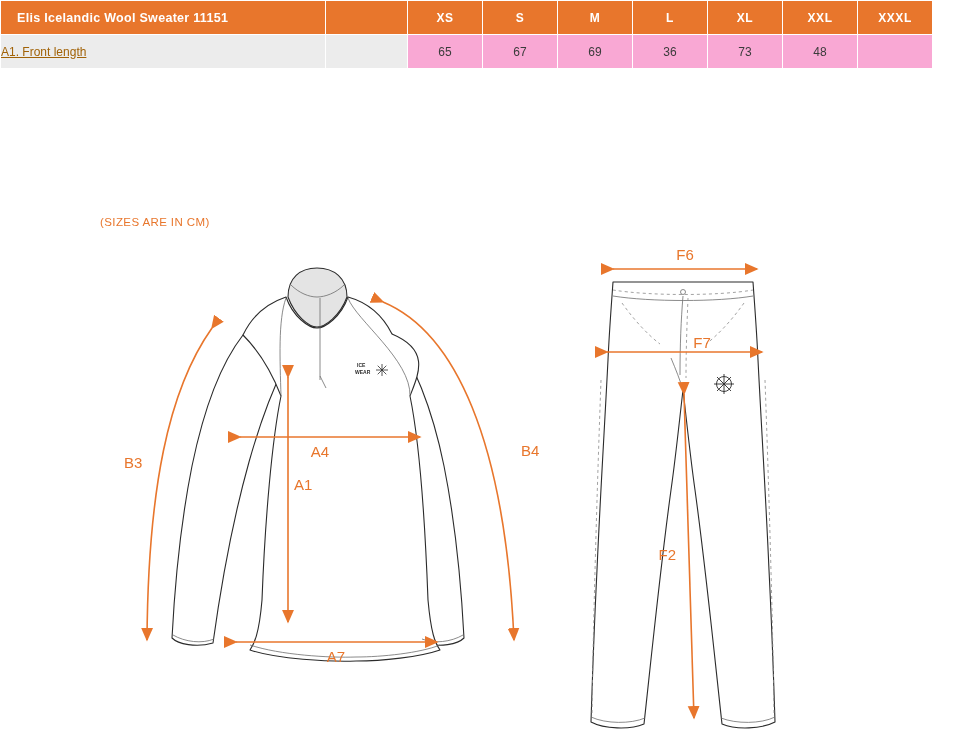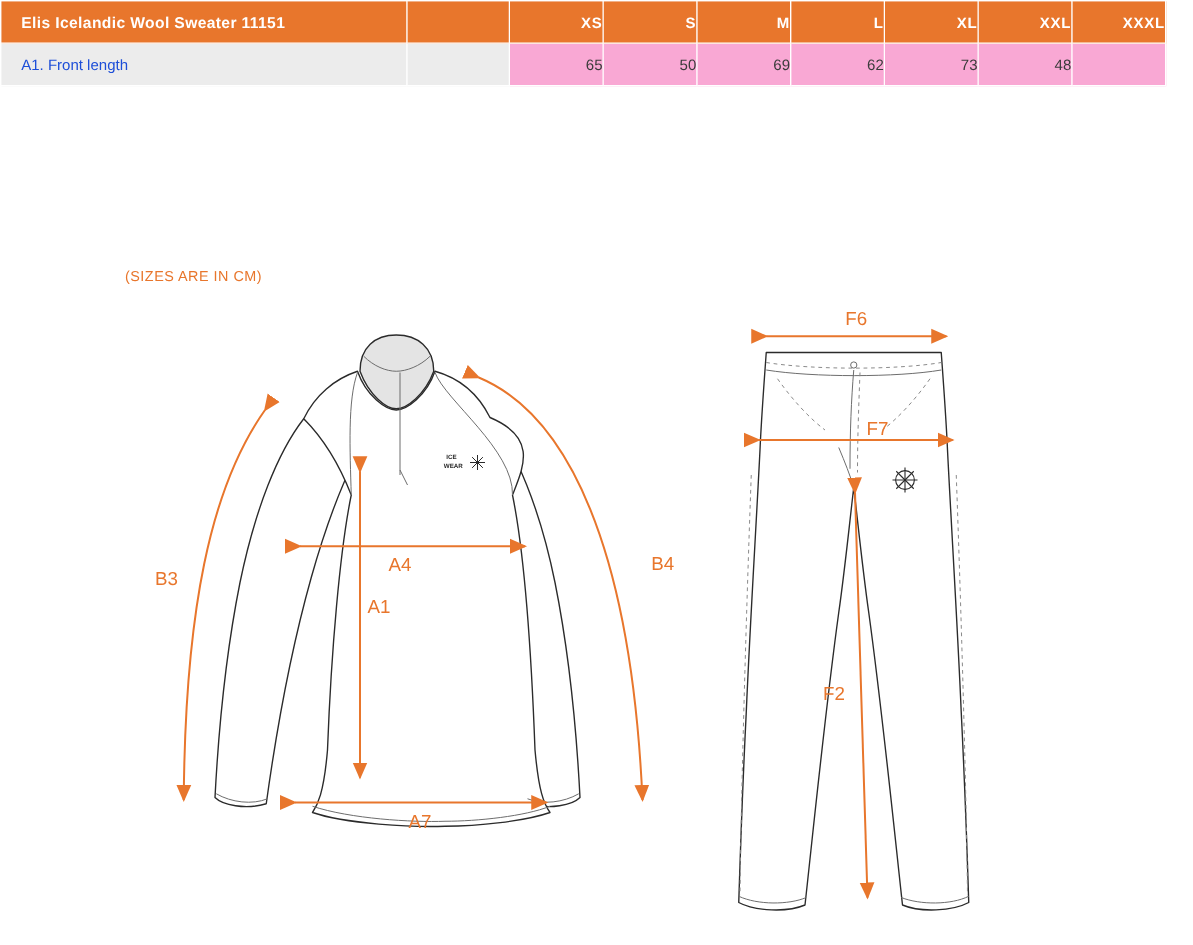--- a/index.html
+++ b/index.html
@@ -20,43 +20,43 @@
   table.size-table {
     border-collapse: collapse;
     width: 808px;
     table-layout: fixed;
   }
   table.size-table th,
   table.size-table td {
     border: 1px solid #ffffff;
     height: 34px;
     font-size: 12px;
-    text-align: right;
+    text-align: center;
     color: #3b3b3b;
     padding: 0;
   }
   table.size-table thead th {
     background: #e8762c;
     color: #ffffff;
     font-weight: bold;
     letter-spacing: 0.6px;
     font-size: 12px;
   }
   table.size-table thead th.title-cell {
     text-align: left;
     padding-left: 16px;
     letter-spacing: 0.3px;
     font-size: 12.5px;
   }
   table.size-table tbody td.label-cell {
     text-align: left;
-    padding-left: 16px;
     background: #ececec;
     font-size: 12px;
-    color: #1d4ed8;
+    color: #a16207;
+    text-decoration: underline;
   }
   table.size-table tbody td.val {
     background: #f9a8d4;
   }
   table.size-table tbody tr.alt td.label-cell,
   table.size-table tbody tr.alt td.val {
     background: #e2e2e2;
   }
   table.size-table td.spacer-cell,
   table.size-table th.spacer-cell {
@@ -161,23 +161,23 @@
         <th>XL</th>
         <th>XXL</th>
         <th>XXXL</th>
       </tr>
     </thead>
     <tbody>
       <tr>
         <td class="label-cell">A1. Front length</td>
         <td class="spacer-cell"></td>
         <td class="val">65</td>
-        <td class="val">50</td>
+        <td class="val">67</td>
         <td class="val">69</td>
-        <td class="val">62</td>
+        <td class="val">36</td>
         <td class="val">73</td>
         <td class="val">48</td>
         <td class="val"></td>
       </tr>
     </tbody>
   </table>
 
   <div class="units-note">(SIZES ARE IN CM)</div>
 
   <div class="diagrams">

